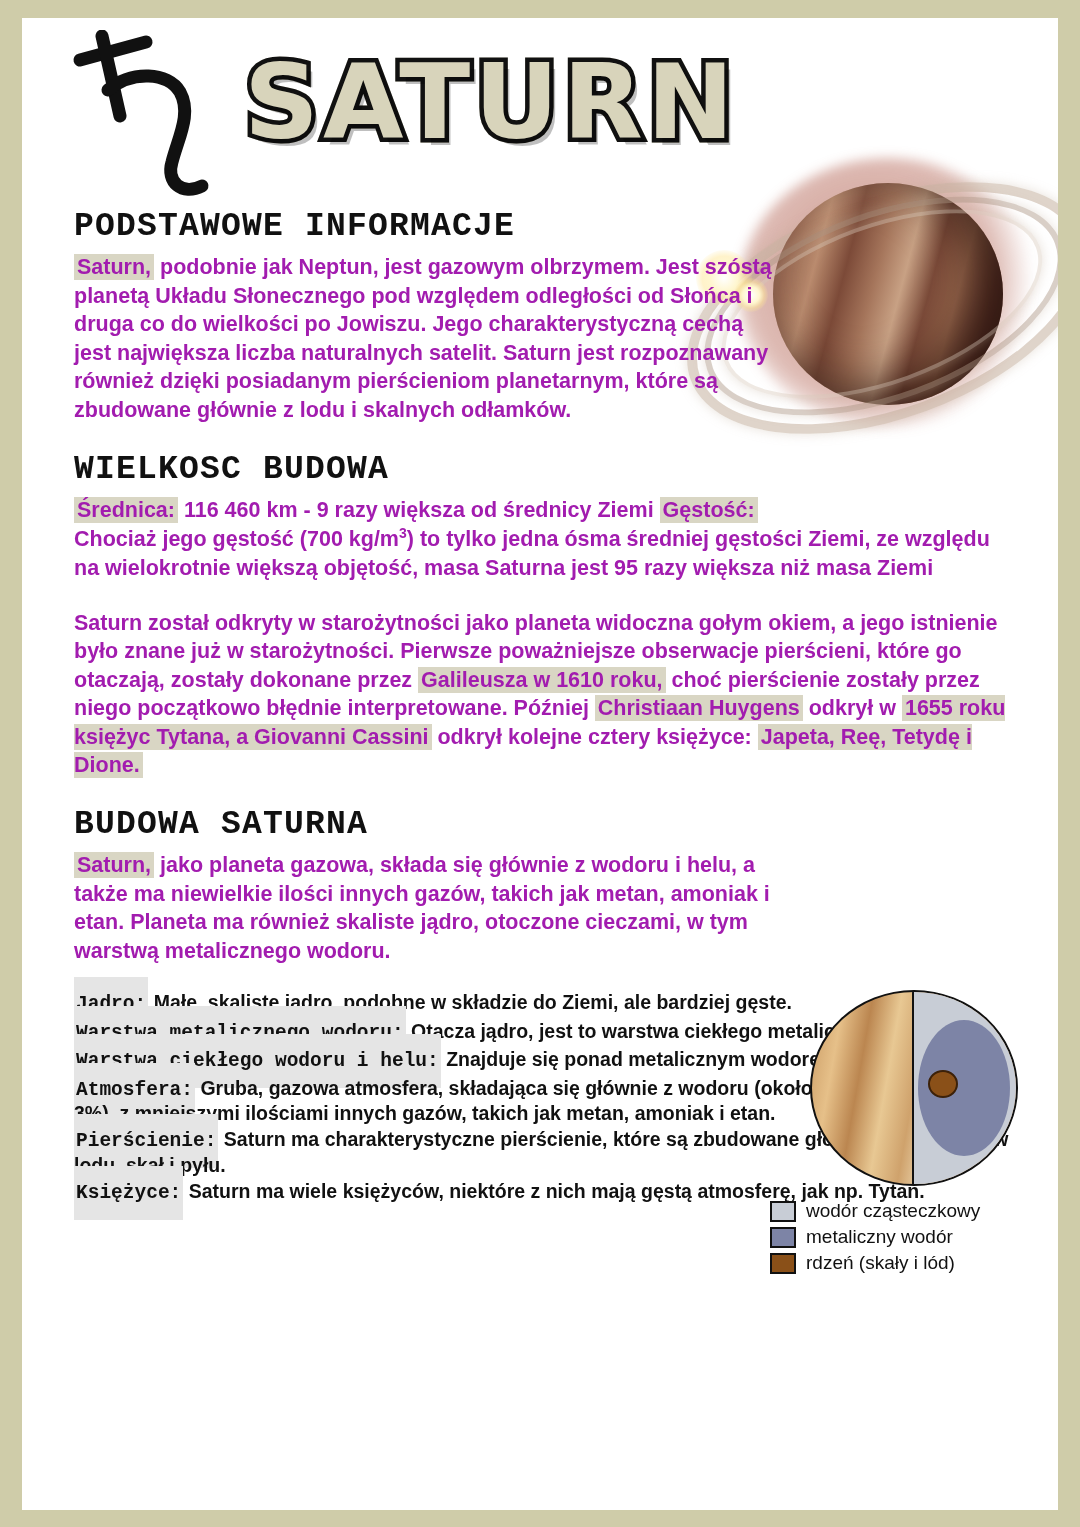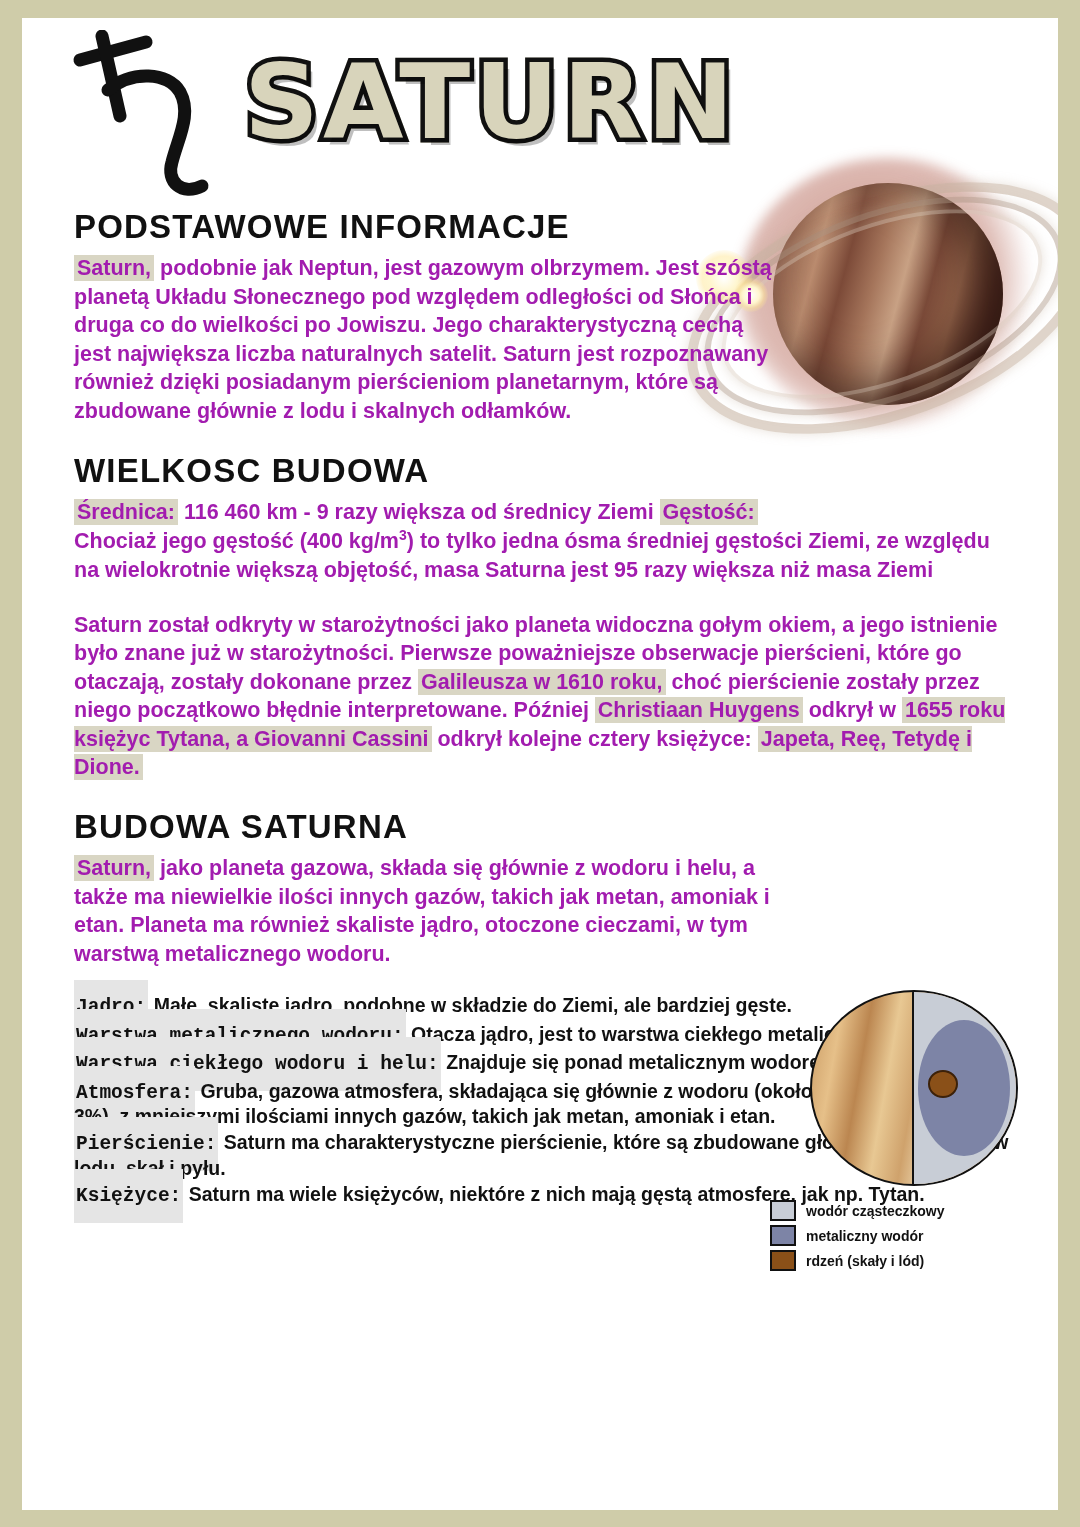--- a/index.html
+++ b/index.html
@@ -125,21 +125,21 @@
     background: linear-gradient(180deg, #f2efe0 0%, #cfcbaf 55%, #b3b092 100%);
     -webkit-background-clip: text;
   }
 
   
   .content {
     position: relative;
     padding: 0 40px 0 52px;
   }
   h2 {
-    font-family: Liberation Sans, sans-serif;
+    font-family: Liberation Mono, monospace;
     font-weight: 700;
     font-size: 33px;
     letter-spacing: 1.2px;
     color: #111;
     margin: 0 0 8px 0;
   }
   .sec {
     margin-bottom: 26px;
   }
   .para {
@@ -212,22 +212,22 @@
     gap: 10px;
     margin-bottom: 4px;
   }
   .sw {
     width: 22px;
     height: 17px;
     border: 2px solid #111;
     flex: 0 0 auto;
   }
   .legend-label {
-    font-size: 14px;
-    font-weight: 700;
+    font-size: 19px;
+    font-weight: 400;
     color: #111;
     white-space: nowrap;
   }
 
   
   .details {
     margin-top: 6px;
     font-size: 19.5px;
     line-height: 1.2;
     font-weight: 700;
@@ -270,21 +270,21 @@
       <h2>PODSTAWOWE INFORMACJE</h2>
       <div class="para">
         <span class="hl">Saturn,</span><span> podobnie jak Neptun, jest gazowym olbrzymem. Jest szóstą planetą Układu Słonecznego pod względem odległości od Słońca i druga co do wielkości po Jowiszu. Jego charakterystyczną cechą jest największa liczba naturalnych satelit. Saturn jest rozpoznawany również dzięki posiadanym pierścieniom planetarnym, które są zbudowane głównie z lodu i skalnych odłamków.</span>
       </div>
     </div>
 
     <div class="sec">
       <h2>WIELKOSC BUDOWA</h2>
       <div class="para wide">
         <span class="hl">Średnica:</span><span> 116 460 km - 9 razy większa od średnicy Ziemi </span><span class="hl">Gęstość:</span><br>
-        <span>Chociaż jego gęstość (400 kg/m</span><sup>3</sup><span>) to tylko jedna ósma średniej gęstości Ziemi, ze względu na wielokrotnie większą objętość, masa Saturna jest 95 razy większa niż masa Ziemi</span>
+        <span>Chociaż jego gęstość (700 kg/m</span><sup>3</sup><span>) to tylko jedna ósma średniej gęstości Ziemi, ze względu na wielokrotnie większą objętość, masa Saturna jest 95 razy większa niż masa Ziemi</span>
       </div>
     </div>
 
     <div class="sec">
       <div class="para wide">
         <span>Saturn został odkryty w starożytności jako planeta widoczna gołym okiem, a jego istnienie było znane już w starożytności. Pierwsze poważniejsze obserwacje pierścieni, które go otaczają, zostały dokonane przez </span><span class="hl">Galileusza w 1610 roku,</span><span> choć pierścienie zostały przez niego początkowo błędnie interpretowane. Później </span><span class="hl">Christiaan Huygens</span><span> odkrył w </span><span class="hl">1655 roku księżyc Tytana, a Giovanni Cassini</span><span> odkrył kolejne cztery księżyce: </span><span class="hl">Japeta, Reę, Tetydę i Dione.</span>
       </div>
     </div>
 
     <div class="sec">

